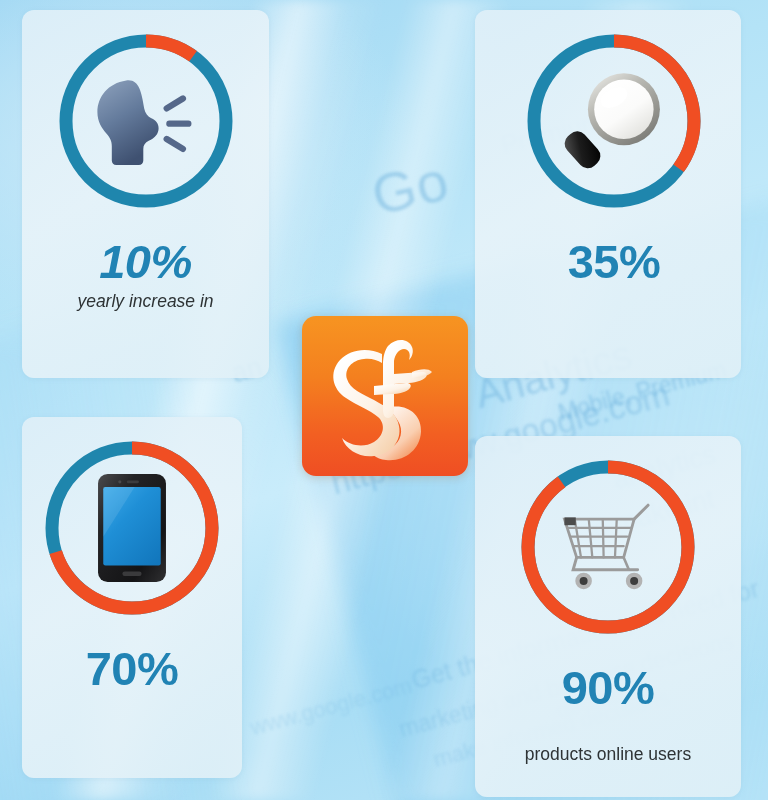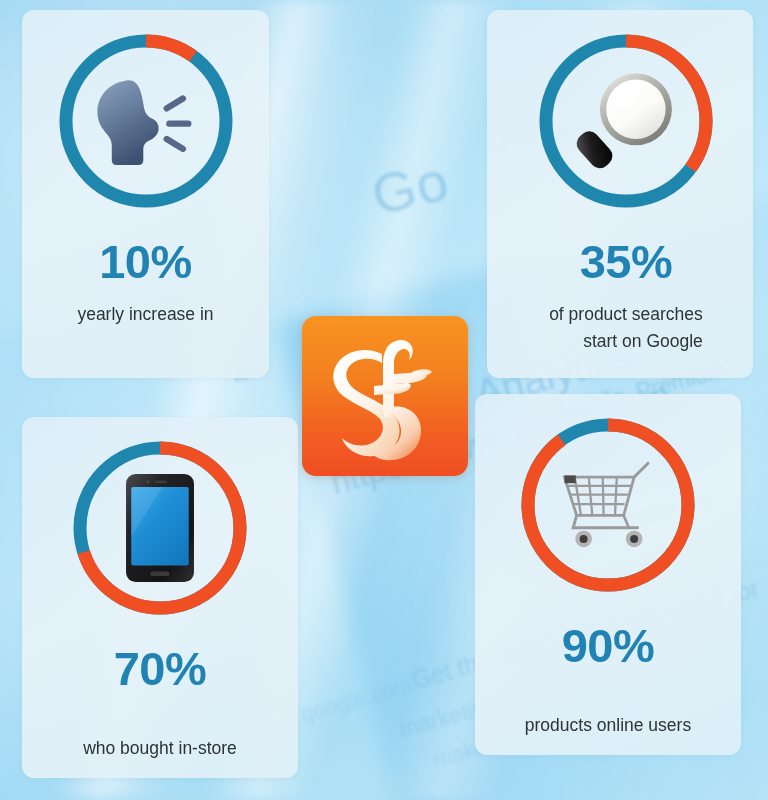--- a/index.html
+++ b/index.html
@@ -87,24 +87,24 @@
   
   .card {
     position:absolute;
     background:linear-gradient(150deg, rgba(222,239,248,.94) 0%, rgba(231,243,249,.92) 45%, rgba(224,240,247,.90) 100%);
     border-radius:12px;
     display:flex;
     flex-direction:column;
     align-items:center;
     box-shadow:0 1px 5px rgba(120,170,200,.14);
   }
-  #card-1 { left:22px;  top:10px;  width:247px; height:368px; }
-  #card-2 { left:487px; top:10px;  width:266px; height:368px;padding-left:12px; }
-  #card-3 { left:22px;  top:417px; width:276px; height:361px; }
-  #card-4 { left:475px; top:394px; width:266px; height:361px; }
+  #card-1 { left:22px;  top:10px;  width:247px; height:368px;font-style:italic; }
+  #card-2 { left:475px; top:10px;  width:266px; height:368px;padding-left:12px; }
+  #card-3 { left:22px;  top:417px; width:220px; height:361px; }
+  #card-4 { left:475px; top:436px; width:266px; height:361px; }
 
   
   .donut-wrap {
     position:relative;
     width:190px; height:190px;
     margin-top:16px;
     display:flex; align-items:center; justify-content:center;
   }
   .donut-svg { position:absolute; inset:0; width:190px; height:190px; }
   .donut-icon {
@@ -117,25 +117,25 @@
   
   .pct {
     font-size:47px;
     font-weight:700;
     color:#2183b4;
     letter-spacing:-0.5px;
     line-height:1;
     margin-top:22px;
   }
   .caption {
-    margin-top:16px;
+    margin-top:3px;
     font-size:17.5px;
     color:#2e3335;
     line-height:1.52;
-    text-align:right;
+    text-align:left;
     padding:0 14px;
     font-weight:400;
   }
 
   
   #brand-logo {
     position:absolute;
     left:302px; top:316px;
     width:166px; height:160px;
     border-radius:14px;
@@ -228,24 +228,20 @@
             </linearGradient>
           </defs>
           <rect x="12" y="70" width="26" height="44" rx="11" transform="rotate(-42 25 92)" fill="url(#handleG)"></rect>
           <circle cx="71" cy="47" r="40" fill="url(#rimG)"></circle>
           <circle cx="71" cy="47" r="33" fill="url(#lensG)"></circle>
           <ellipse cx="60" cy="34" rx="16" ry="10" fill="#ffffff" opacity="0.8" transform="rotate(-28 60 34)"></ellipse>
         </svg>
       </div>
     </div>
     <div class="pct">35%</div>
-    <div class="caption">
-      <span>of product searches</span><br>
-      <span>start on Google</span>
-    </div>
   </div>
 
   <div class="card" id="card-3">
     <div class="donut-wrap">
       <svg class="donut-svg" viewBox="0 0 190 190">
         <circle cx="95" cy="95" r="80" fill="none" stroke="#1f86ad" stroke-width="13"></circle>
         <circle class="donut-value" cx="95" cy="95" r="80" fill="none" stroke="#f04e23" stroke-width="13" transform="rotate(-90 95 95)" stroke-dasharray="351.8583772020568 502.6548245743669"></circle>
       </svg>
       <div class="donut-icon">
         <svg viewBox="0 0 78 124">
@@ -267,21 +263,21 @@
           <path d="M6 15 L42 15 L6 72 Z" fill="#ffffff" opacity="0.10"></path>
           <circle cx="25" cy="9" r="1.8" fill="#4a4a4c"></circle>
           <rect x="33" y="7.5" width="14" height="3" rx="1.5" fill="#3c3c3e"></rect>
           <rect x="28" y="112" width="22" height="5" rx="2.5" fill="#3a3a3c"></rect>
         </svg>
       </div>
     </div>
     <div class="pct">70%</div>
     <div class="caption">
       <br>
-      <span>who bought in-store</span><br>
+      <br>
     </div>
   </div>
 
   <div class="card" id="card-4">
     <div class="donut-wrap">
       <svg class="donut-svg" viewBox="0 0 190 190">
         <circle cx="95" cy="95" r="80" fill="none" stroke="#1f86ad" stroke-width="13"></circle>
         <circle class="donut-value" cx="95" cy="95" r="80" fill="none" stroke="#f04e23" stroke-width="13" transform="rotate(-90 95 95)" stroke-dasharray="452.3893421169302 502.6548245743669"></circle>
       </svg>
       <div class="donut-icon">

